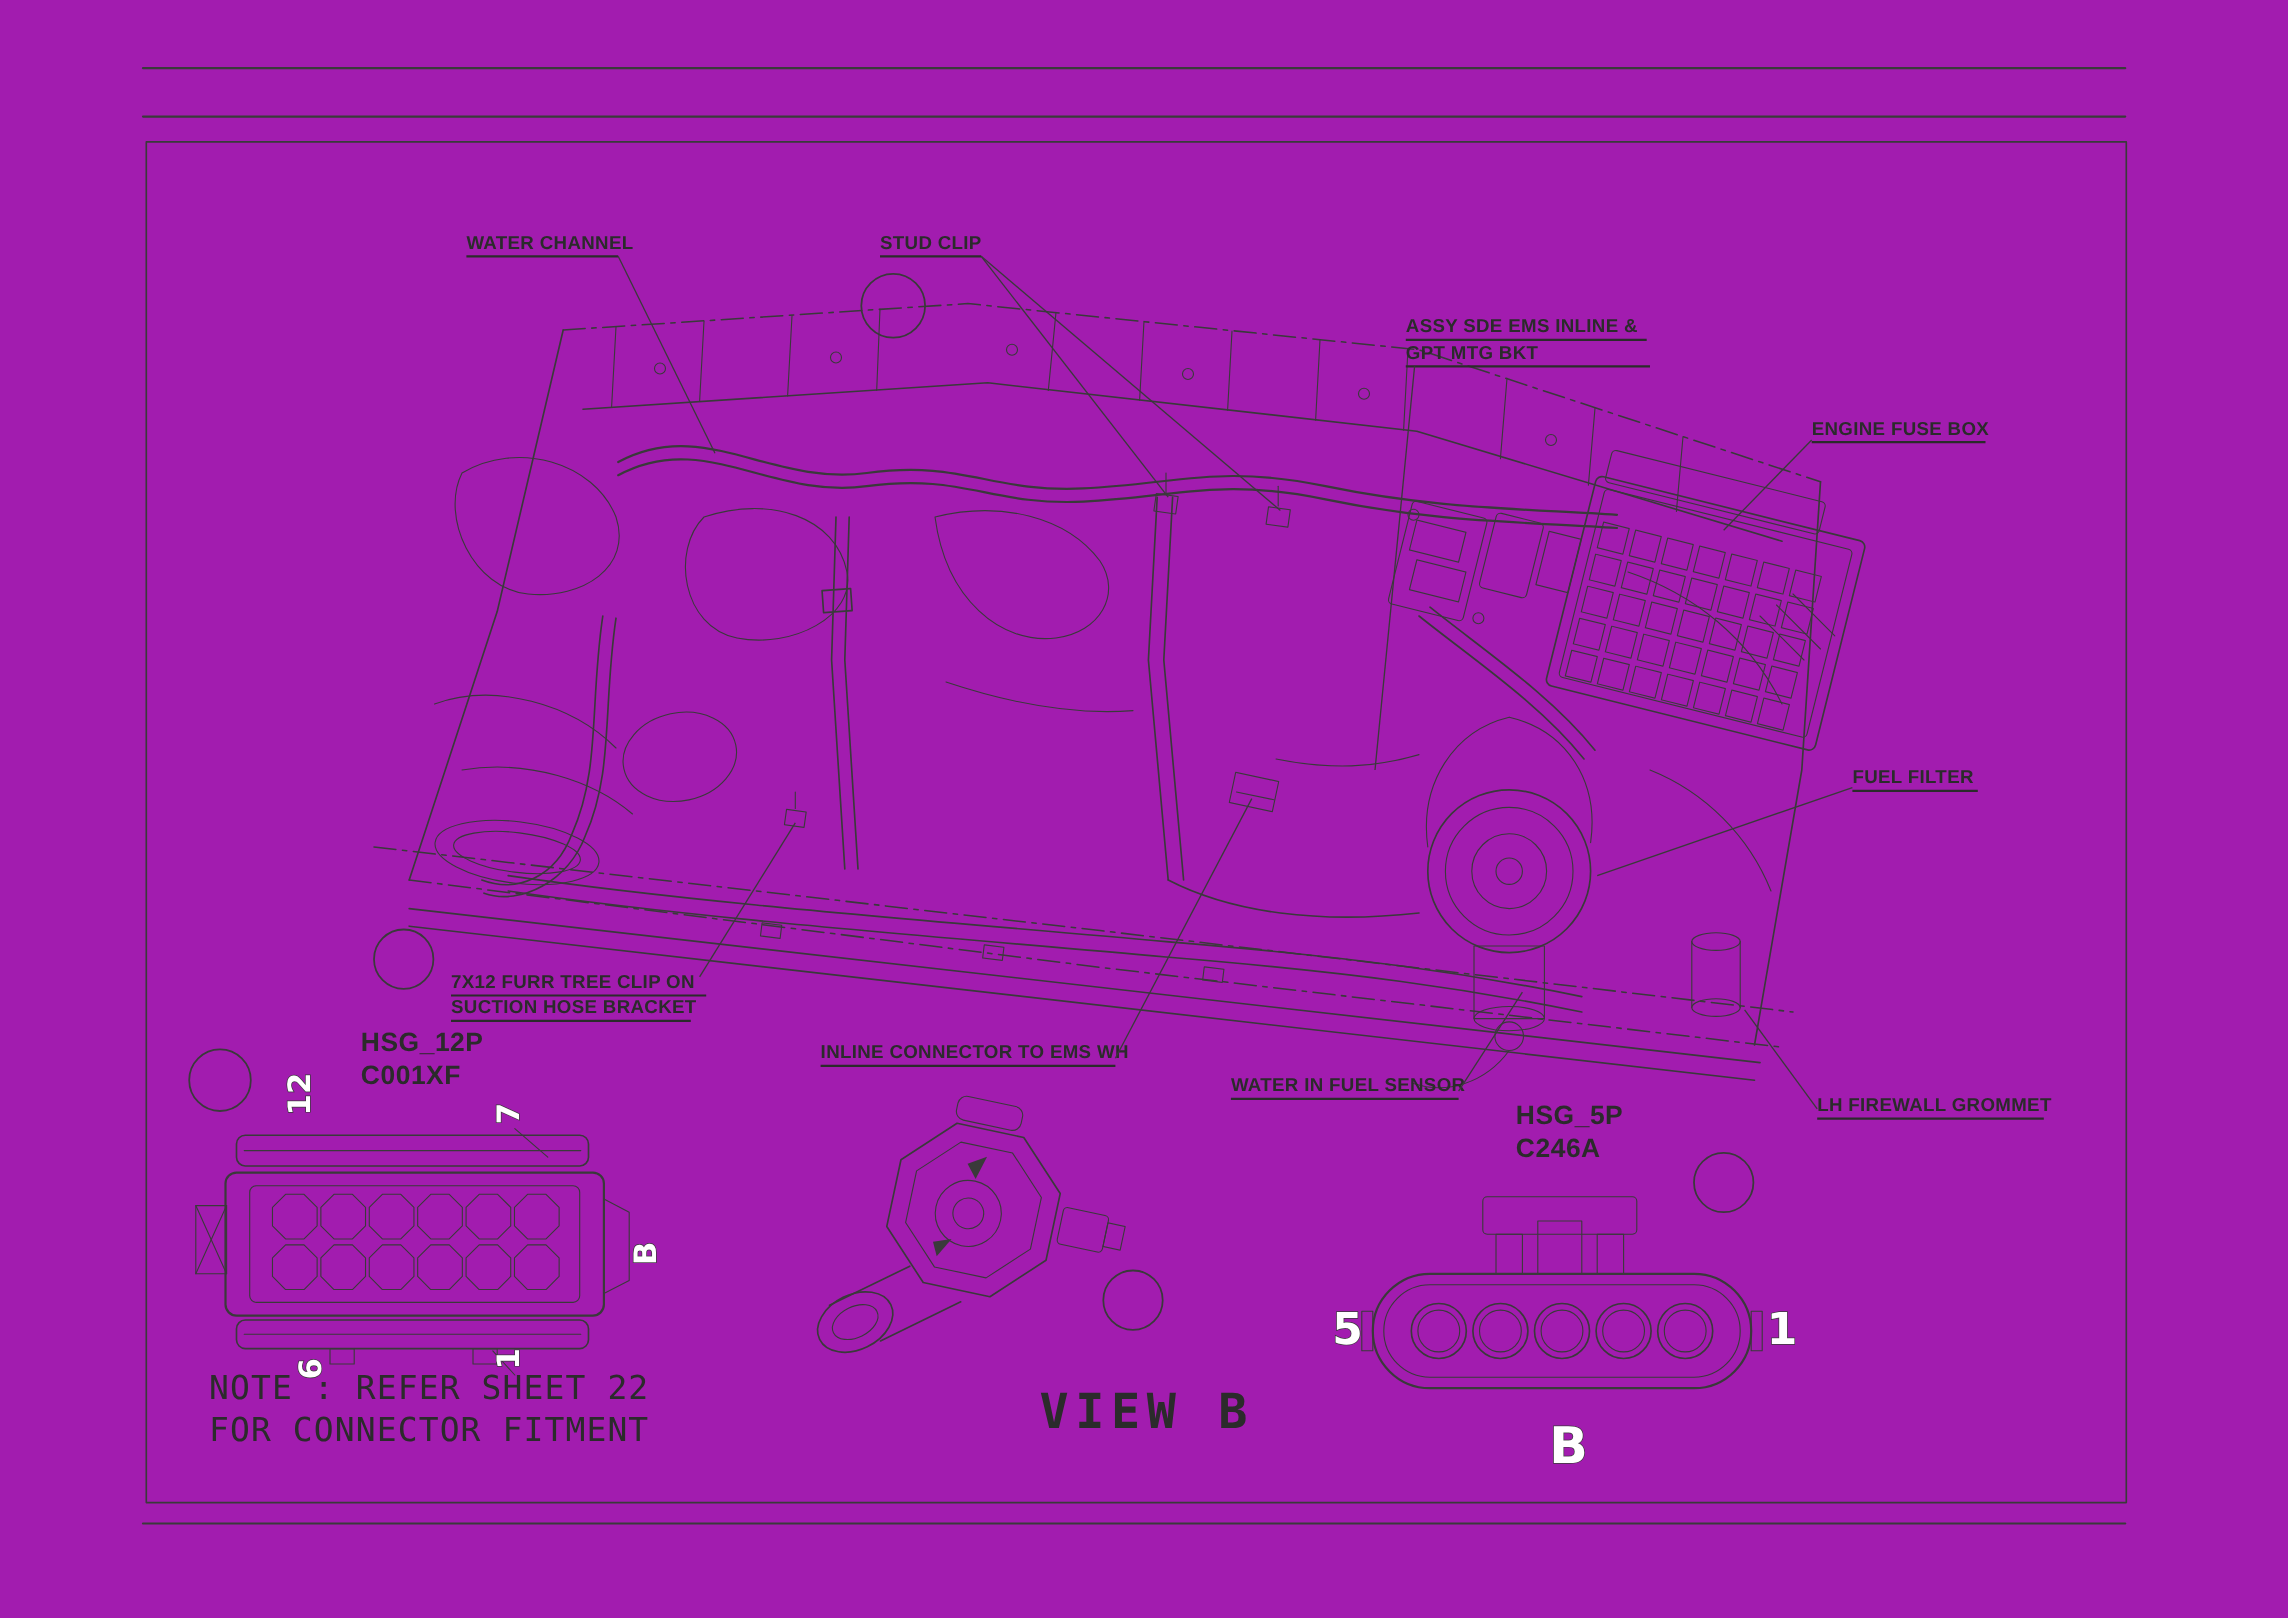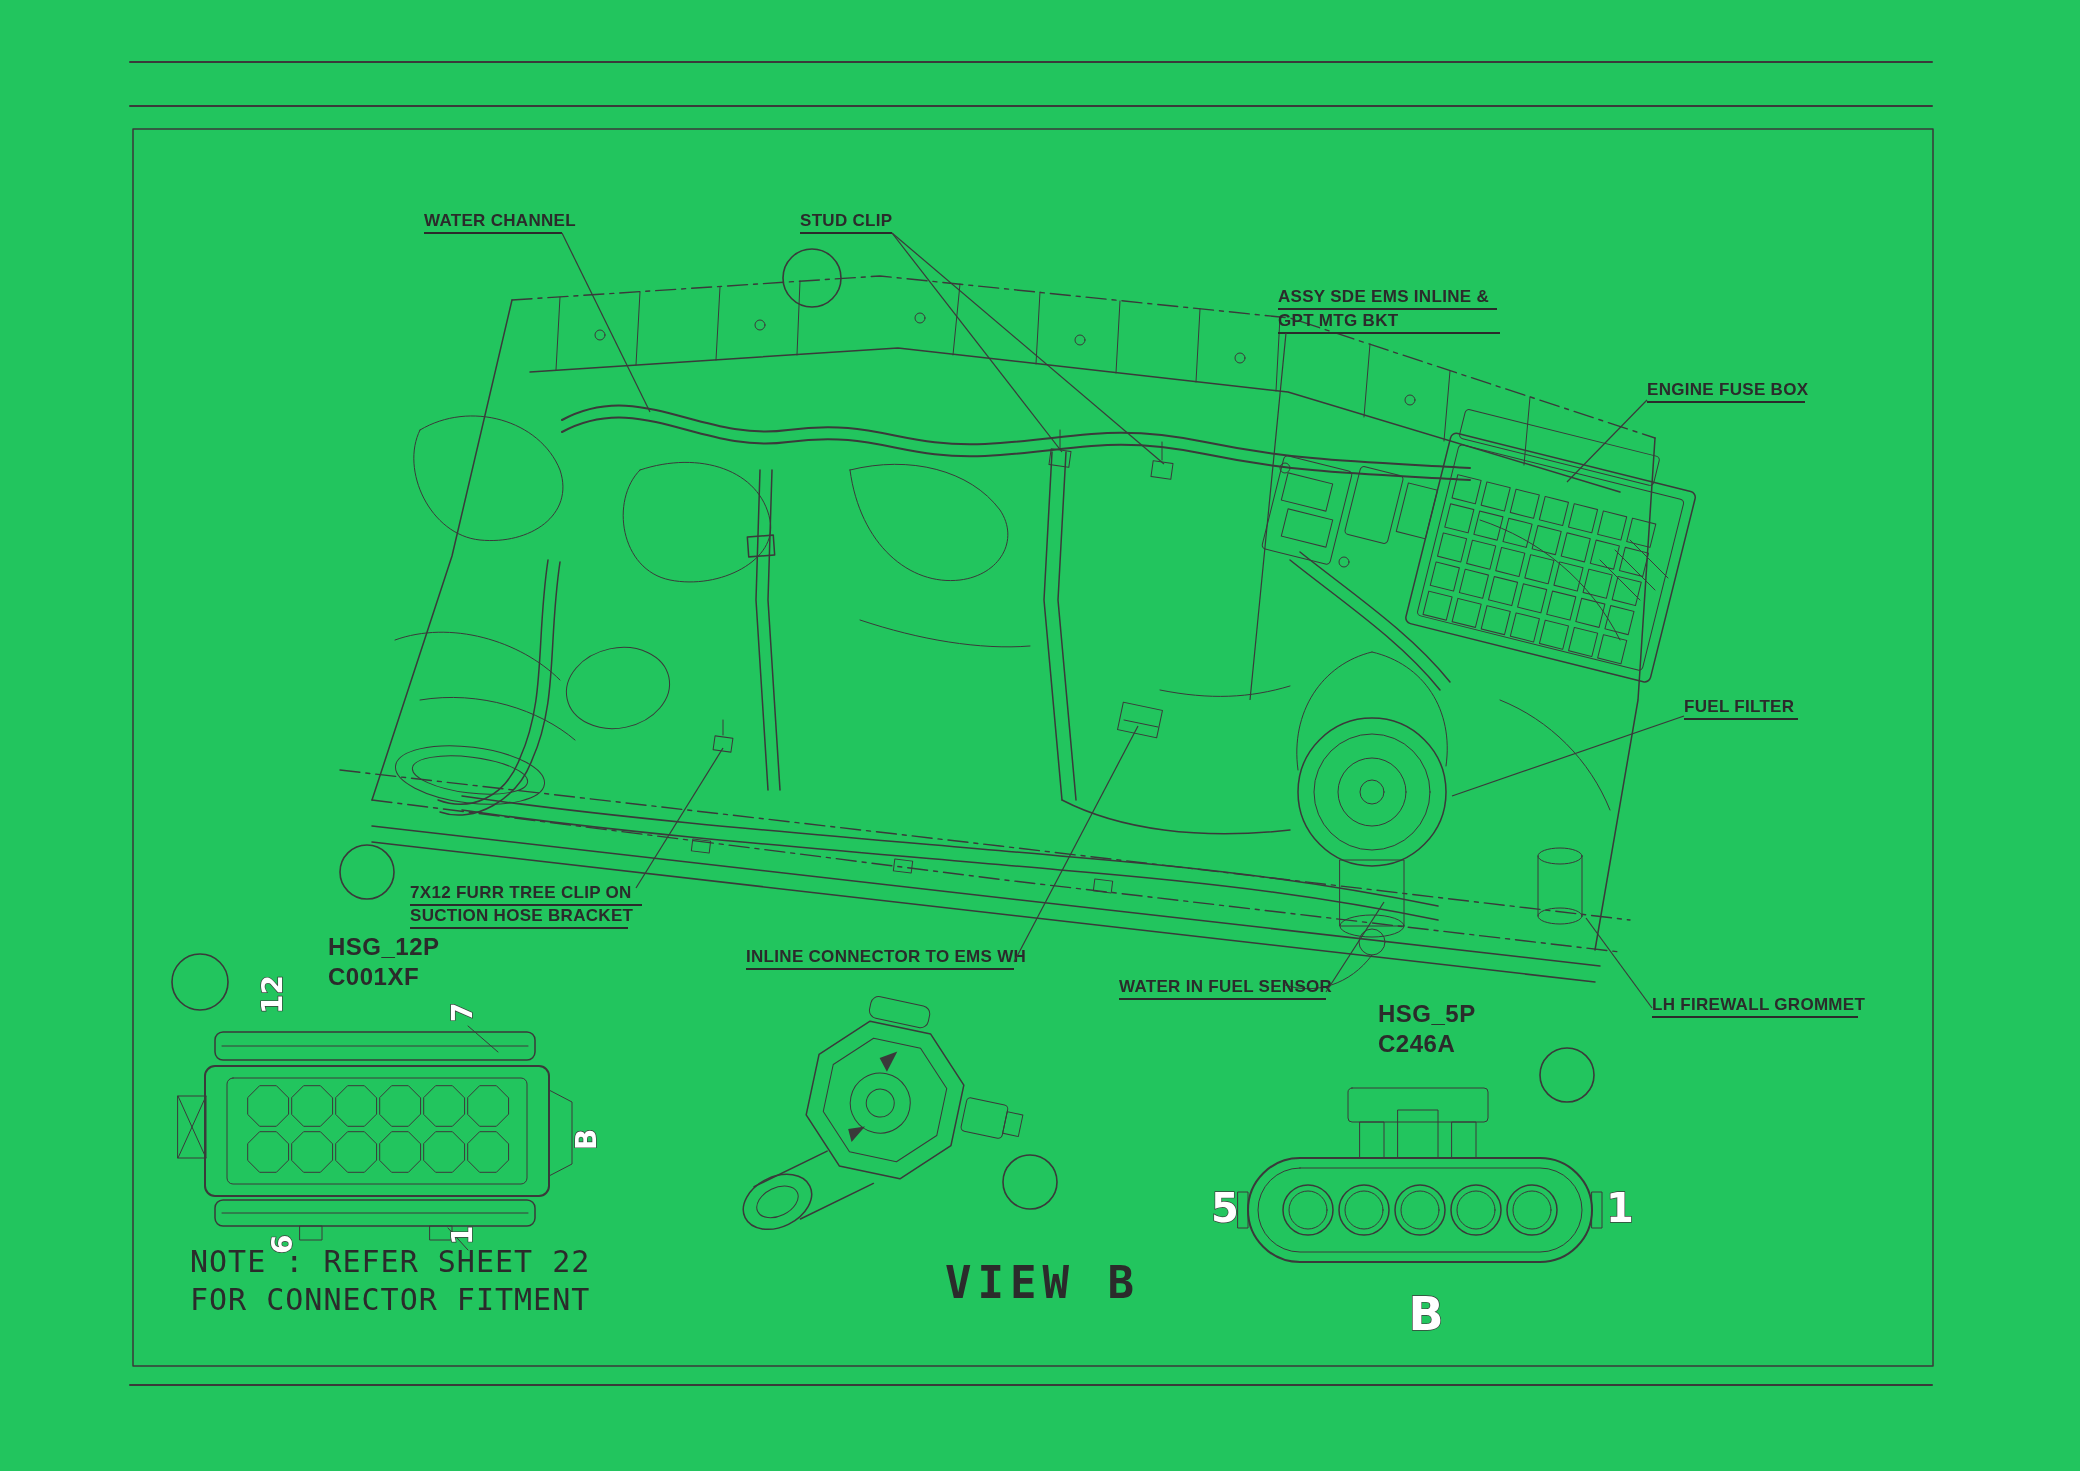--- a/index.html
+++ b/index.html
@@ -1,16 +1,16 @@
 <!DOCTYPE html>
 <html><head>
 <meta charset="utf-8">
 <style>
   html,body{margin:0;padding:0;background:#ffffff;}
-  .page{position:relative;width:2080px;height:1471px;background:#22c55e;overflow:hidden;
+  .page{position:relative;width:2080px;height:1471px;background:#a21caf;overflow:hidden;
         font-family:"Liberation Sans",sans-serif;}
   svg{position:absolute;left:0;top:0;}
   .ln{stroke:#3a3a3a;fill:none;stroke-width:1.5;stroke-linecap:round;stroke-linejoin:round;}
   .ln2{stroke-width:2;}
   .thin{stroke-width:1;}
   .phantom{stroke-dasharray:20 6 4 6;stroke-width:1.4;}
   .ul{stroke:#2b2b2b;stroke-width:2;}
   .ld{stroke:#3a3a3a;stroke-width:1.2;fill:none;}
   .bal{stroke:#3a3a3a;stroke-width:1.6;fill:none;}
   .callout{font-family:"Liberation Sans",sans-serif;font-weight:bold;font-size:17px;

